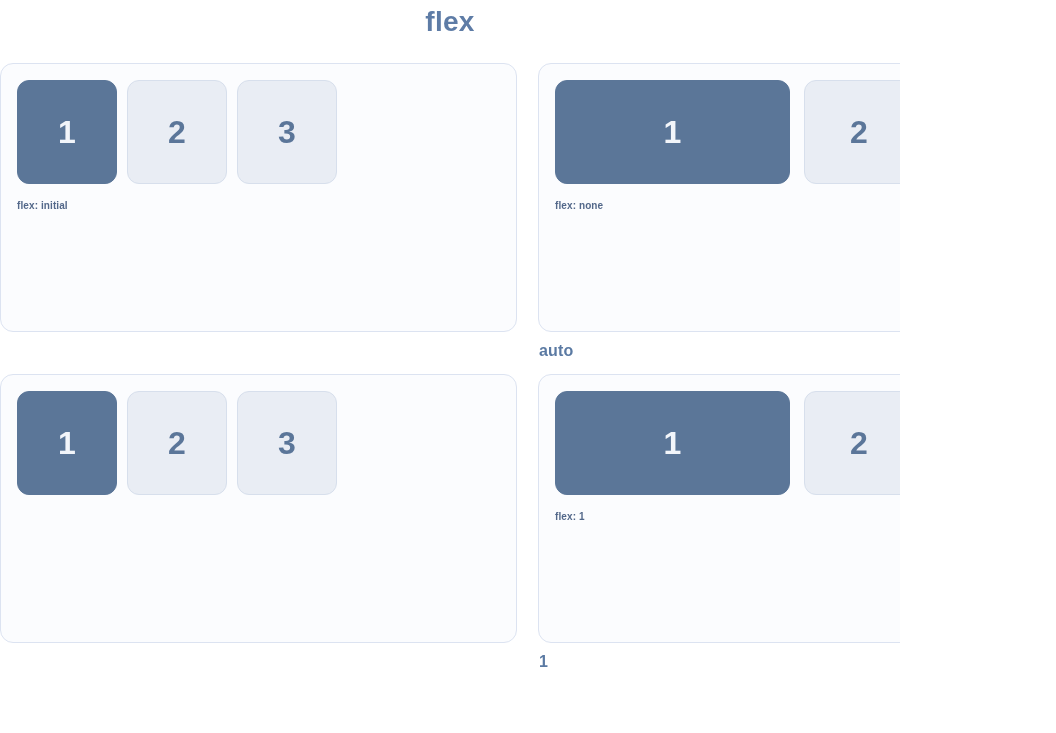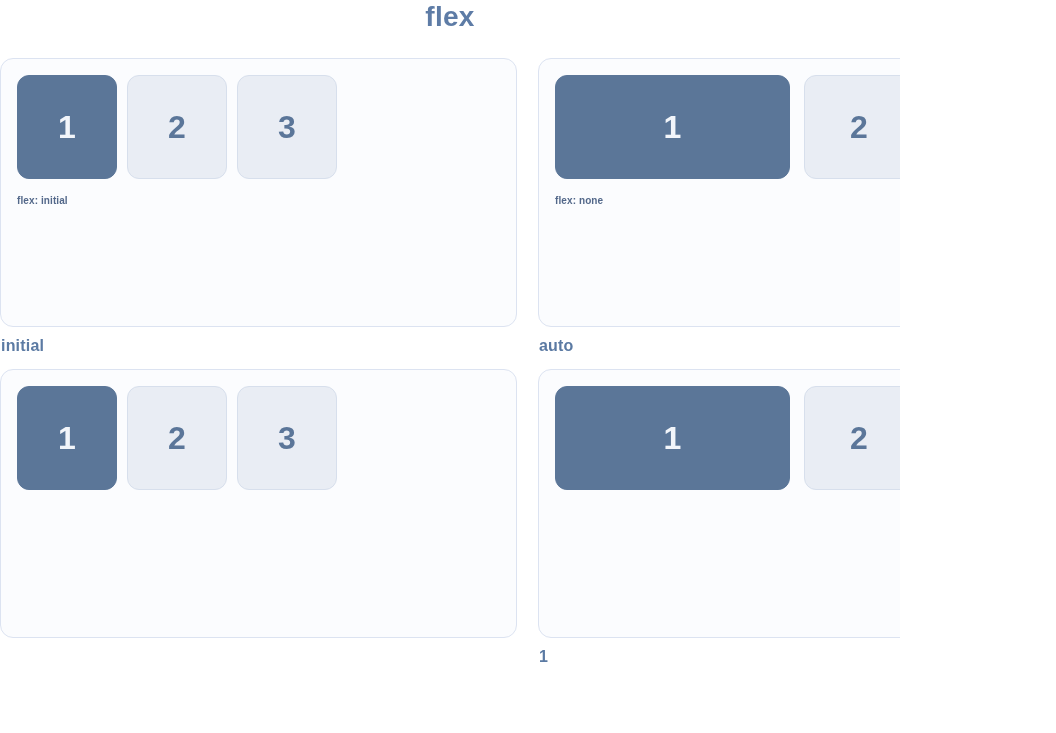--- a/index.html
+++ b/index.html
@@ -16,20 +16,21 @@
   * { box-sizing: border-box; }
   html, body {
     margin: 0;
     padding: 0;
     background: #ffffff;
     font-family: "Liberation Sans", "DejaVu Sans", sans-serif;
   }
   .page {
     width: 900px;
     height: 733px;
+    padding-top: 5px;
     overflow: hidden;
   }
   .page-title {
     margin: 0 0 24px 0;
     text-align: center;
     font-size: 28px;
     line-height: 34px;
     font-weight: 700;
     color: #5e7ca6;
     letter-spacing: 0.3px;
@@ -104,21 +105,20 @@
 
     <figure class="example">
       <div class="card">
         <div class="flex-row gap-s">
           <div class="box dark">1</div>
           <div class="box">2</div>
           <div class="box">3</div>
         </div>
         <div class="flex-label">flex: initial</div>
       </div>
-      <figcaption class="caption">initial</figcaption>
     </figure>
 
     <figure class="example">
       <div class="card">
         <div class="flex-row gap-m grow-first">
           <div class="box dark">1</div>
           <div class="box">2</div>
           <div class="box">3</div>
         </div>
         <div class="flex-label">flex: none</div>
@@ -136,18 +136,19 @@
       </div>
     </figure>
 
     <figure class="example">
       <div class="card">
         <div class="flex-row gap-m grow-first">
           <div class="box dark">1</div>
           <div class="box">2</div>
           <div class="box">3</div>
         </div>
+        <div class="flex-label">flex: 1</div>
       </div>
       <figcaption class="caption">1</figcaption>
     </figure>
 
   </div>
 </div>
 
 </body></html>

